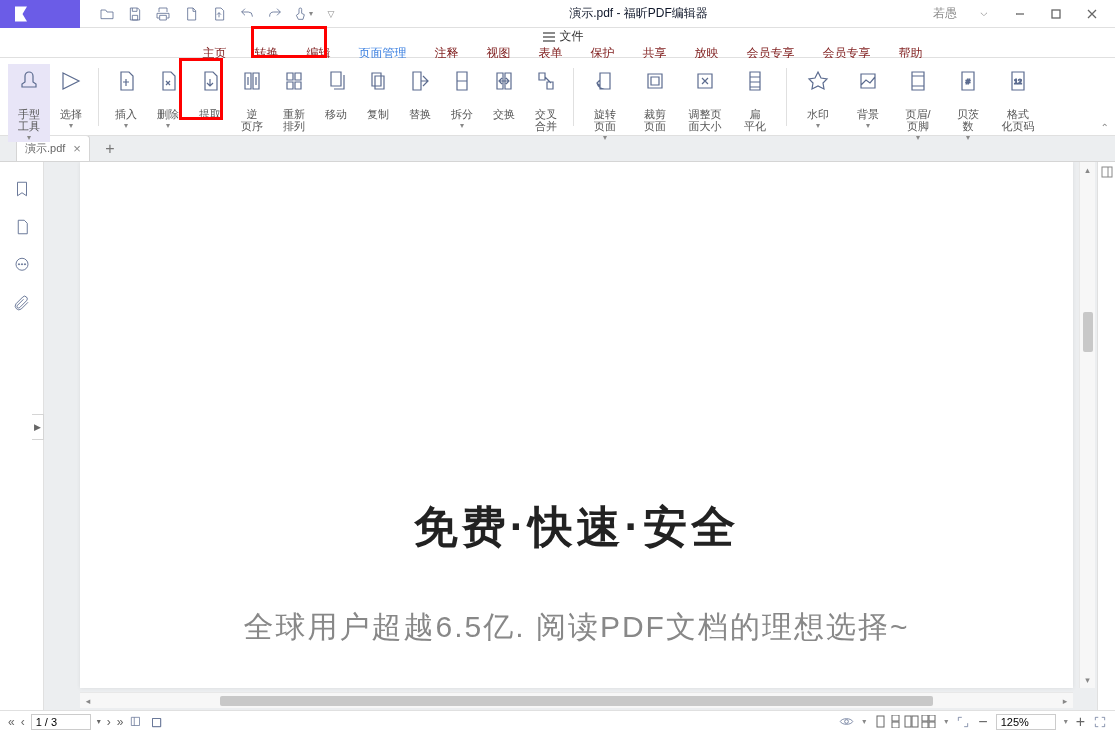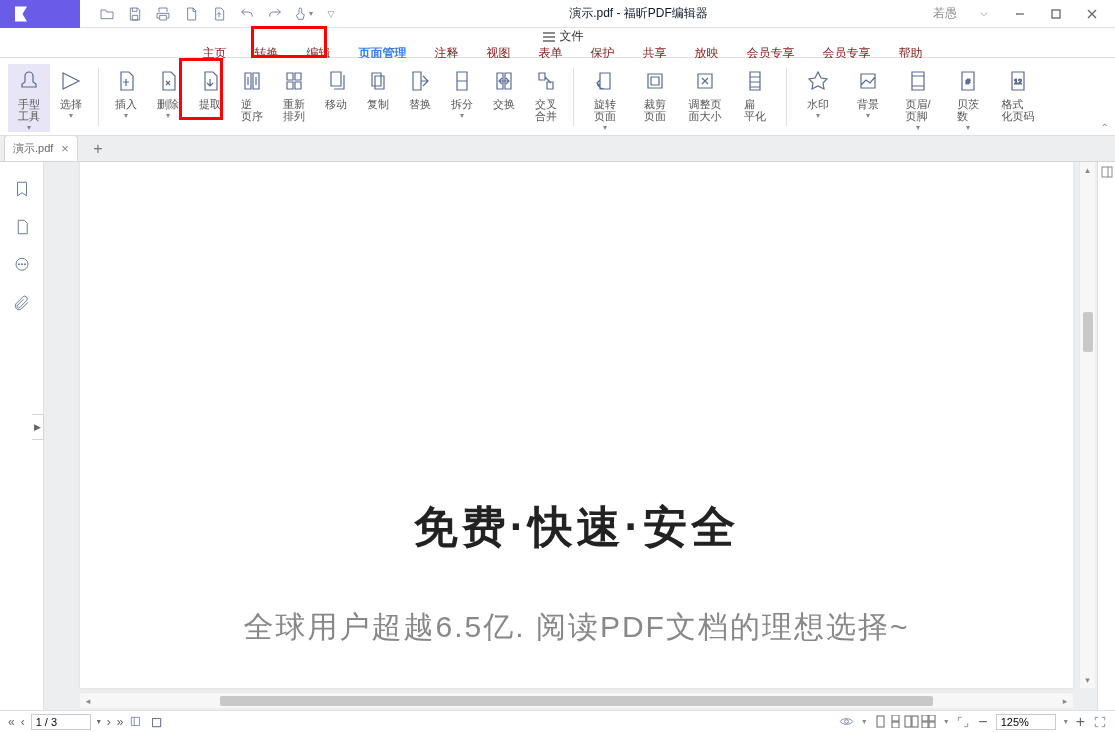--- a/index.html
+++ b/index.html
@@ -13,37 +13,37 @@
 .qat-btn { width: 26px; height: 24px; display: flex; align-items: center; justify-content: center; cursor: pointer; }
 .title-text { flex: 1; text-align: center; color: #0f172a; font-size: 12px; }
 .win-right { display: flex; align-items: center; gap: 6px; padding-right: 8px; }
 .user-name { color: #888; padding-right: 6px; }
 .win-btn { width: 30px; height: 24px; display: flex; align-items: center; justify-content: center; cursor: pointer; }
 
 
 .menubar { height: 30px; background: #fff; display: flex; align-items: center; padding-left: 10px; border-bottom: 1px solid #e0e0e0; gap: 0; flex-direction: column; }
 .file-btn { display: flex; align-items: center; gap: 4px; padding: 0 10px; height: 100%; cursor: pointer; }
 .menu-item { padding: 0 14px; height: 100%; display: flex; align-items: center; cursor: pointer; color: #7f1d1d; position: relative; }
-.menu-item.active { color: #3a7fe0; font-weight: bold; }
+.menu-item.active { color: #3a7fe0; }
 .menu-item.active::after { content: ""; position: absolute; left: 10px; right: 10px; bottom: 0; height: 2px; background: #3a7fe0; }
 .search-btn { margin-left: 6px; width: 30px; display: flex; justify-content: center; align-items: center; height: 100%; cursor: pointer; }
 
 
 .ribbon { height: 78px; background: #fff; display: flex; align-items: flex-start; padding: 6px 8px 0 8px; border-bottom: 1px solid #e0e0e0; position: relative; }
 .rib-item { display: flex; flex-direction: column; align-items: center; justify-content: flex-start; width: 42px; cursor: pointer; padding-top: 2px; }
 .rib-item.wider { width: 50px; }
 .rib-icon { height: 30px; display: flex; align-items: center; justify-content: center; }
-.rib-label { font-size: 11px; line-height: 12px; color: #555; margin-top: 2px; }
+.rib-label { font-size: 11px; text-align: center; line-height: 12px; color: #555; margin-top: 12px; }
 .rib-drop { font-size: 8px; color: #888; margin-top: 1px; }
 .rib-sep { width: 1px; height: 58px; background: #e0e0e0; margin: 4px 6px 0 6px; }
 .rib-collapse { position: absolute; right: 6px; bottom: 2px; font-size: 10px; color: #888; cursor: pointer; }
 .rib-item.selected { background: #e8e5f7; }
 
 
-.tabstrip { height: 26px; background: #eceef0; display: flex; align-items: flex-end; padding-left: 4px; border-bottom: 1px solid #d5d5d5; }
+.tabstrip { height: 26px; background: #eceef0; display: flex; align-items: flex-end; padding-left: 16px; border-bottom: 1px solid #d5d5d5; }
 .doc-tab { height: 26px; background: #fff; border: 1px solid #d5d5d5; border-bottom: none; display: flex; align-items: center; padding: 0 8px; font-size: 11px; color: #666; gap: 8px; border-radius: 4px 4px 0 0; }
 .tab-close { cursor: pointer; color: #888; font-size: 13px; }
 .tab-add { width: 24px; height: 24px; display: flex; align-items: center; justify-content: center; cursor: pointer; color: #777; font-size: 16px; margin-left: 8px; }
 
 
 .main-area { height: 548px; display: flex; background: #f0f0f0; }
 .left-panel { width: 44px; background: #fff; border-right: 1px solid #e0e0e0; display: flex; flex-direction: column; align-items: center; padding-top: 18px; gap: 20px; position: relative; }
 .left-panel .lp-btn { cursor: pointer; color: #666; }
 .lp-expand { position: absolute; right: -1px; top: 252px; width: 12px; height: 26px; background: #fff; border: 1px solid #d5d5d5; border-left: none; display: flex; align-items: center; justify-content: center; font-size: 9px; color: #666; cursor: pointer; }
 

